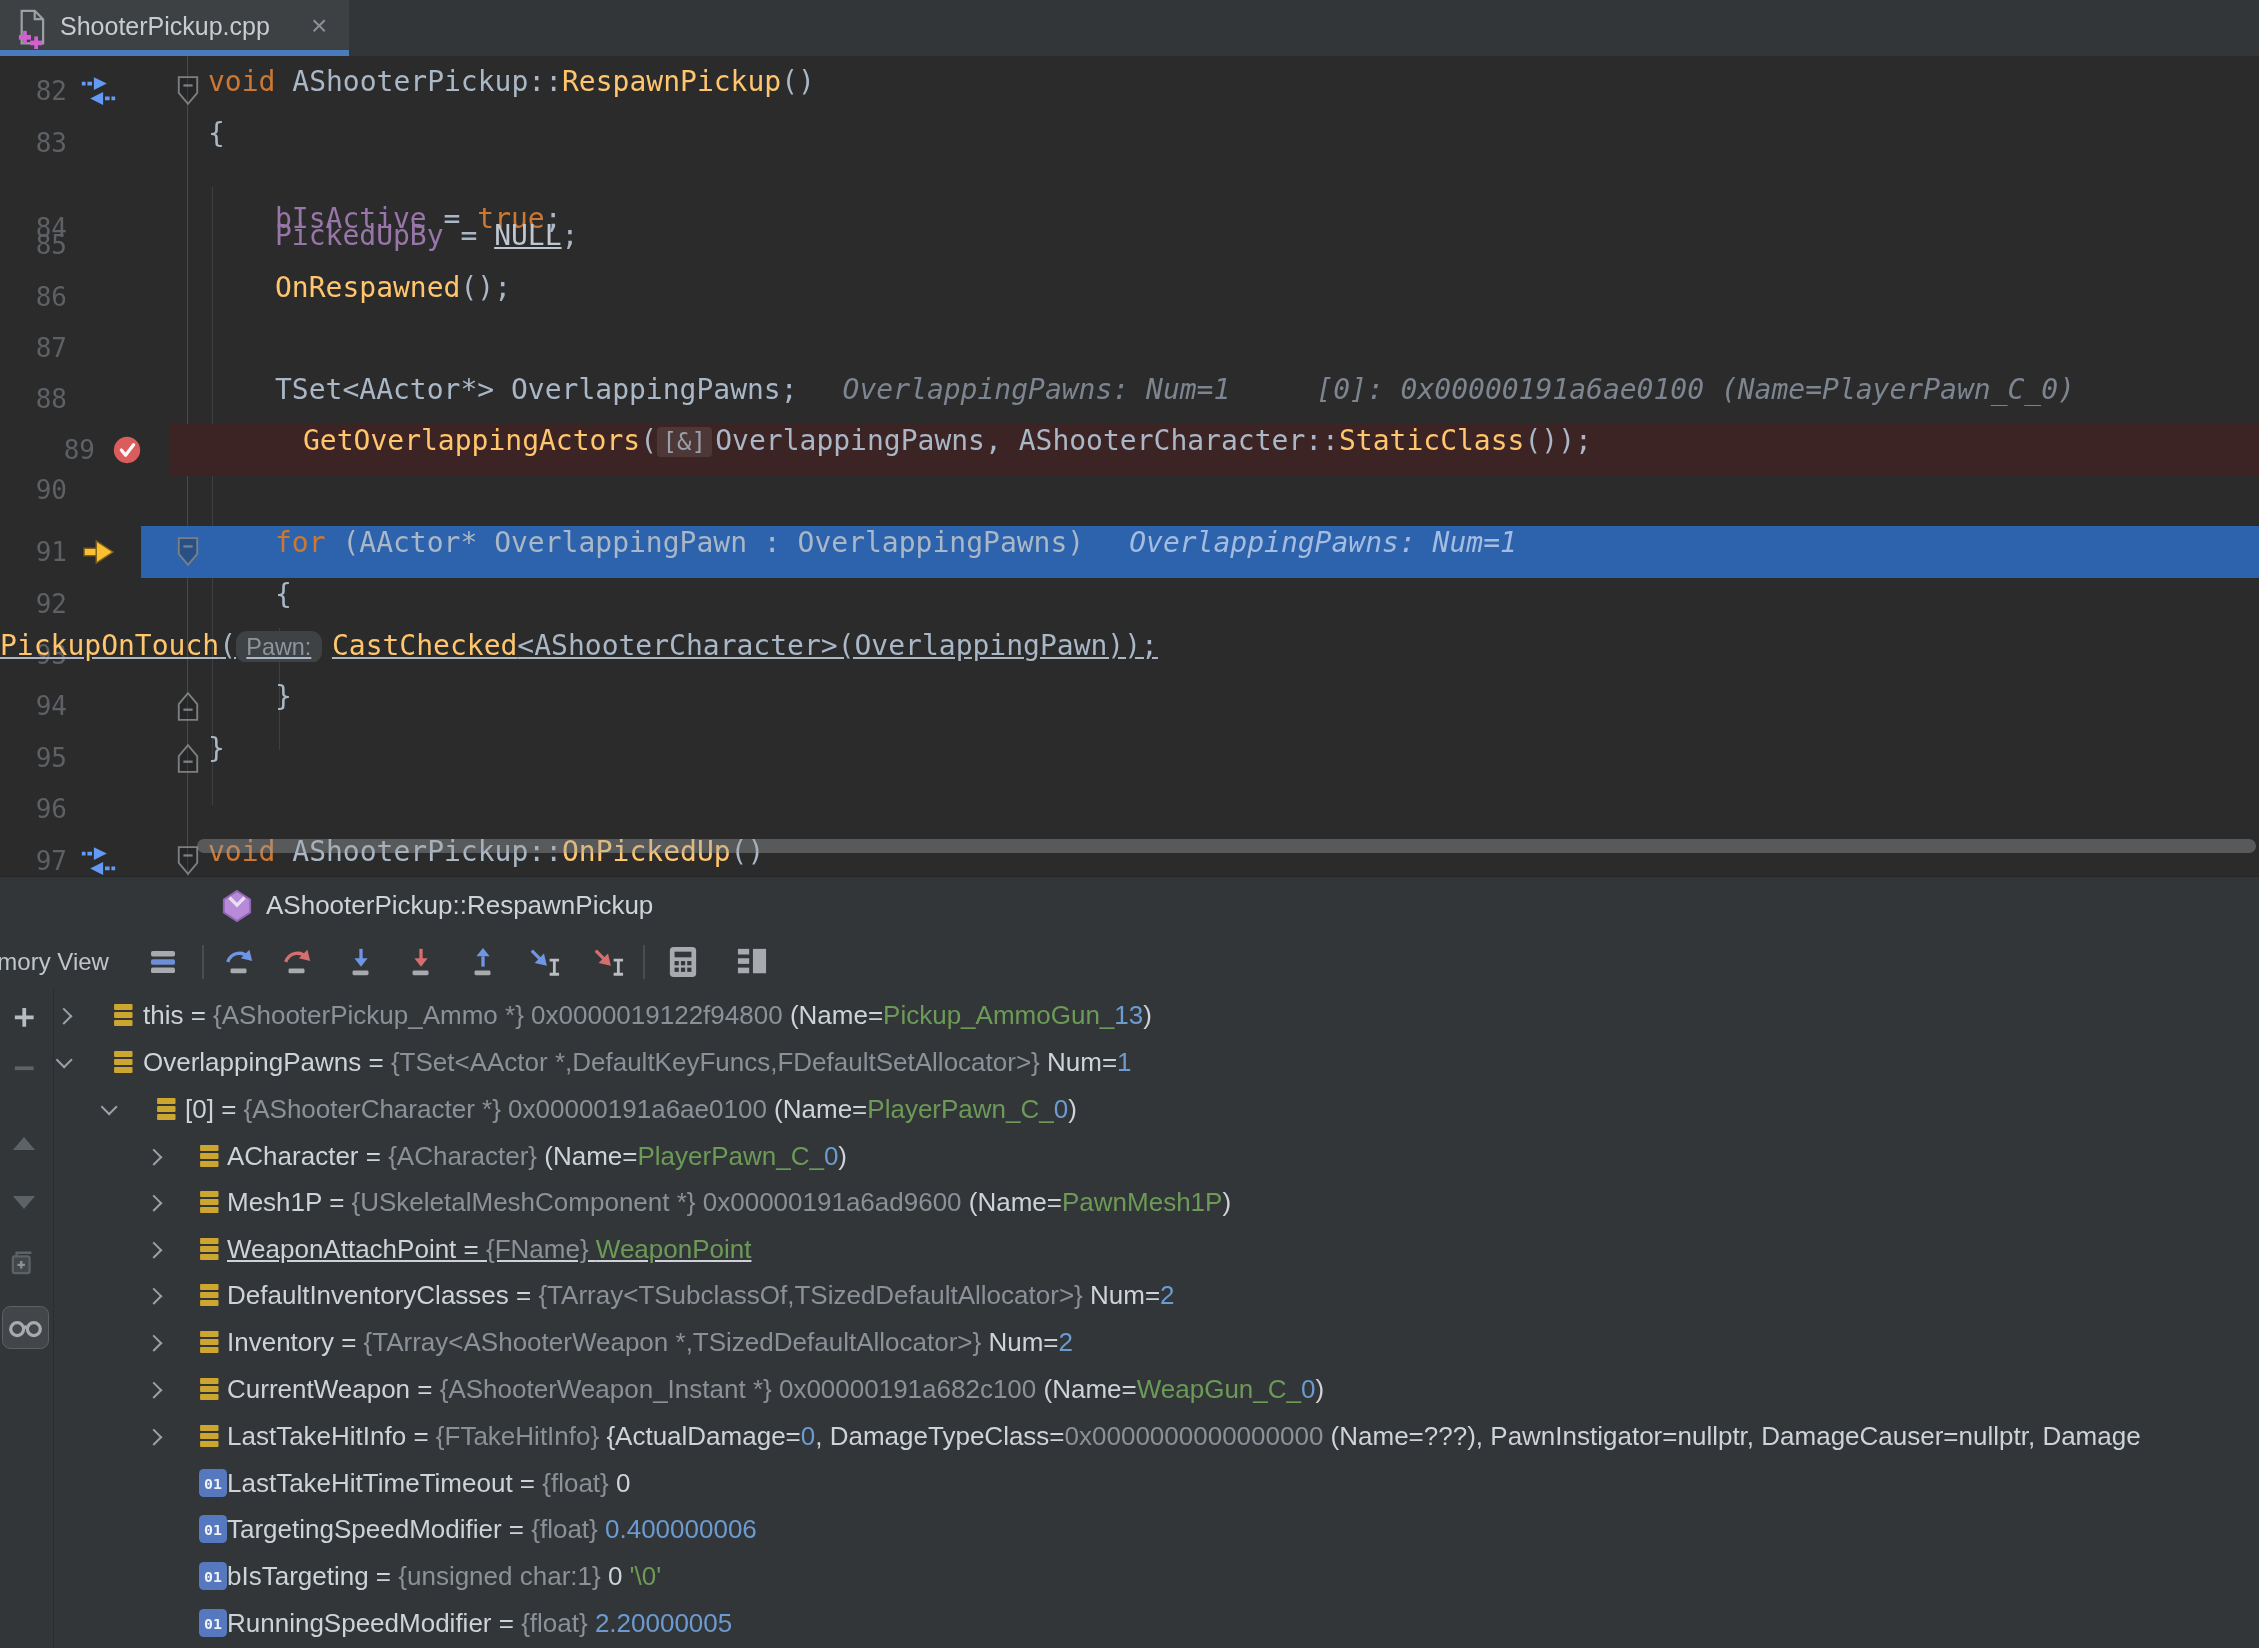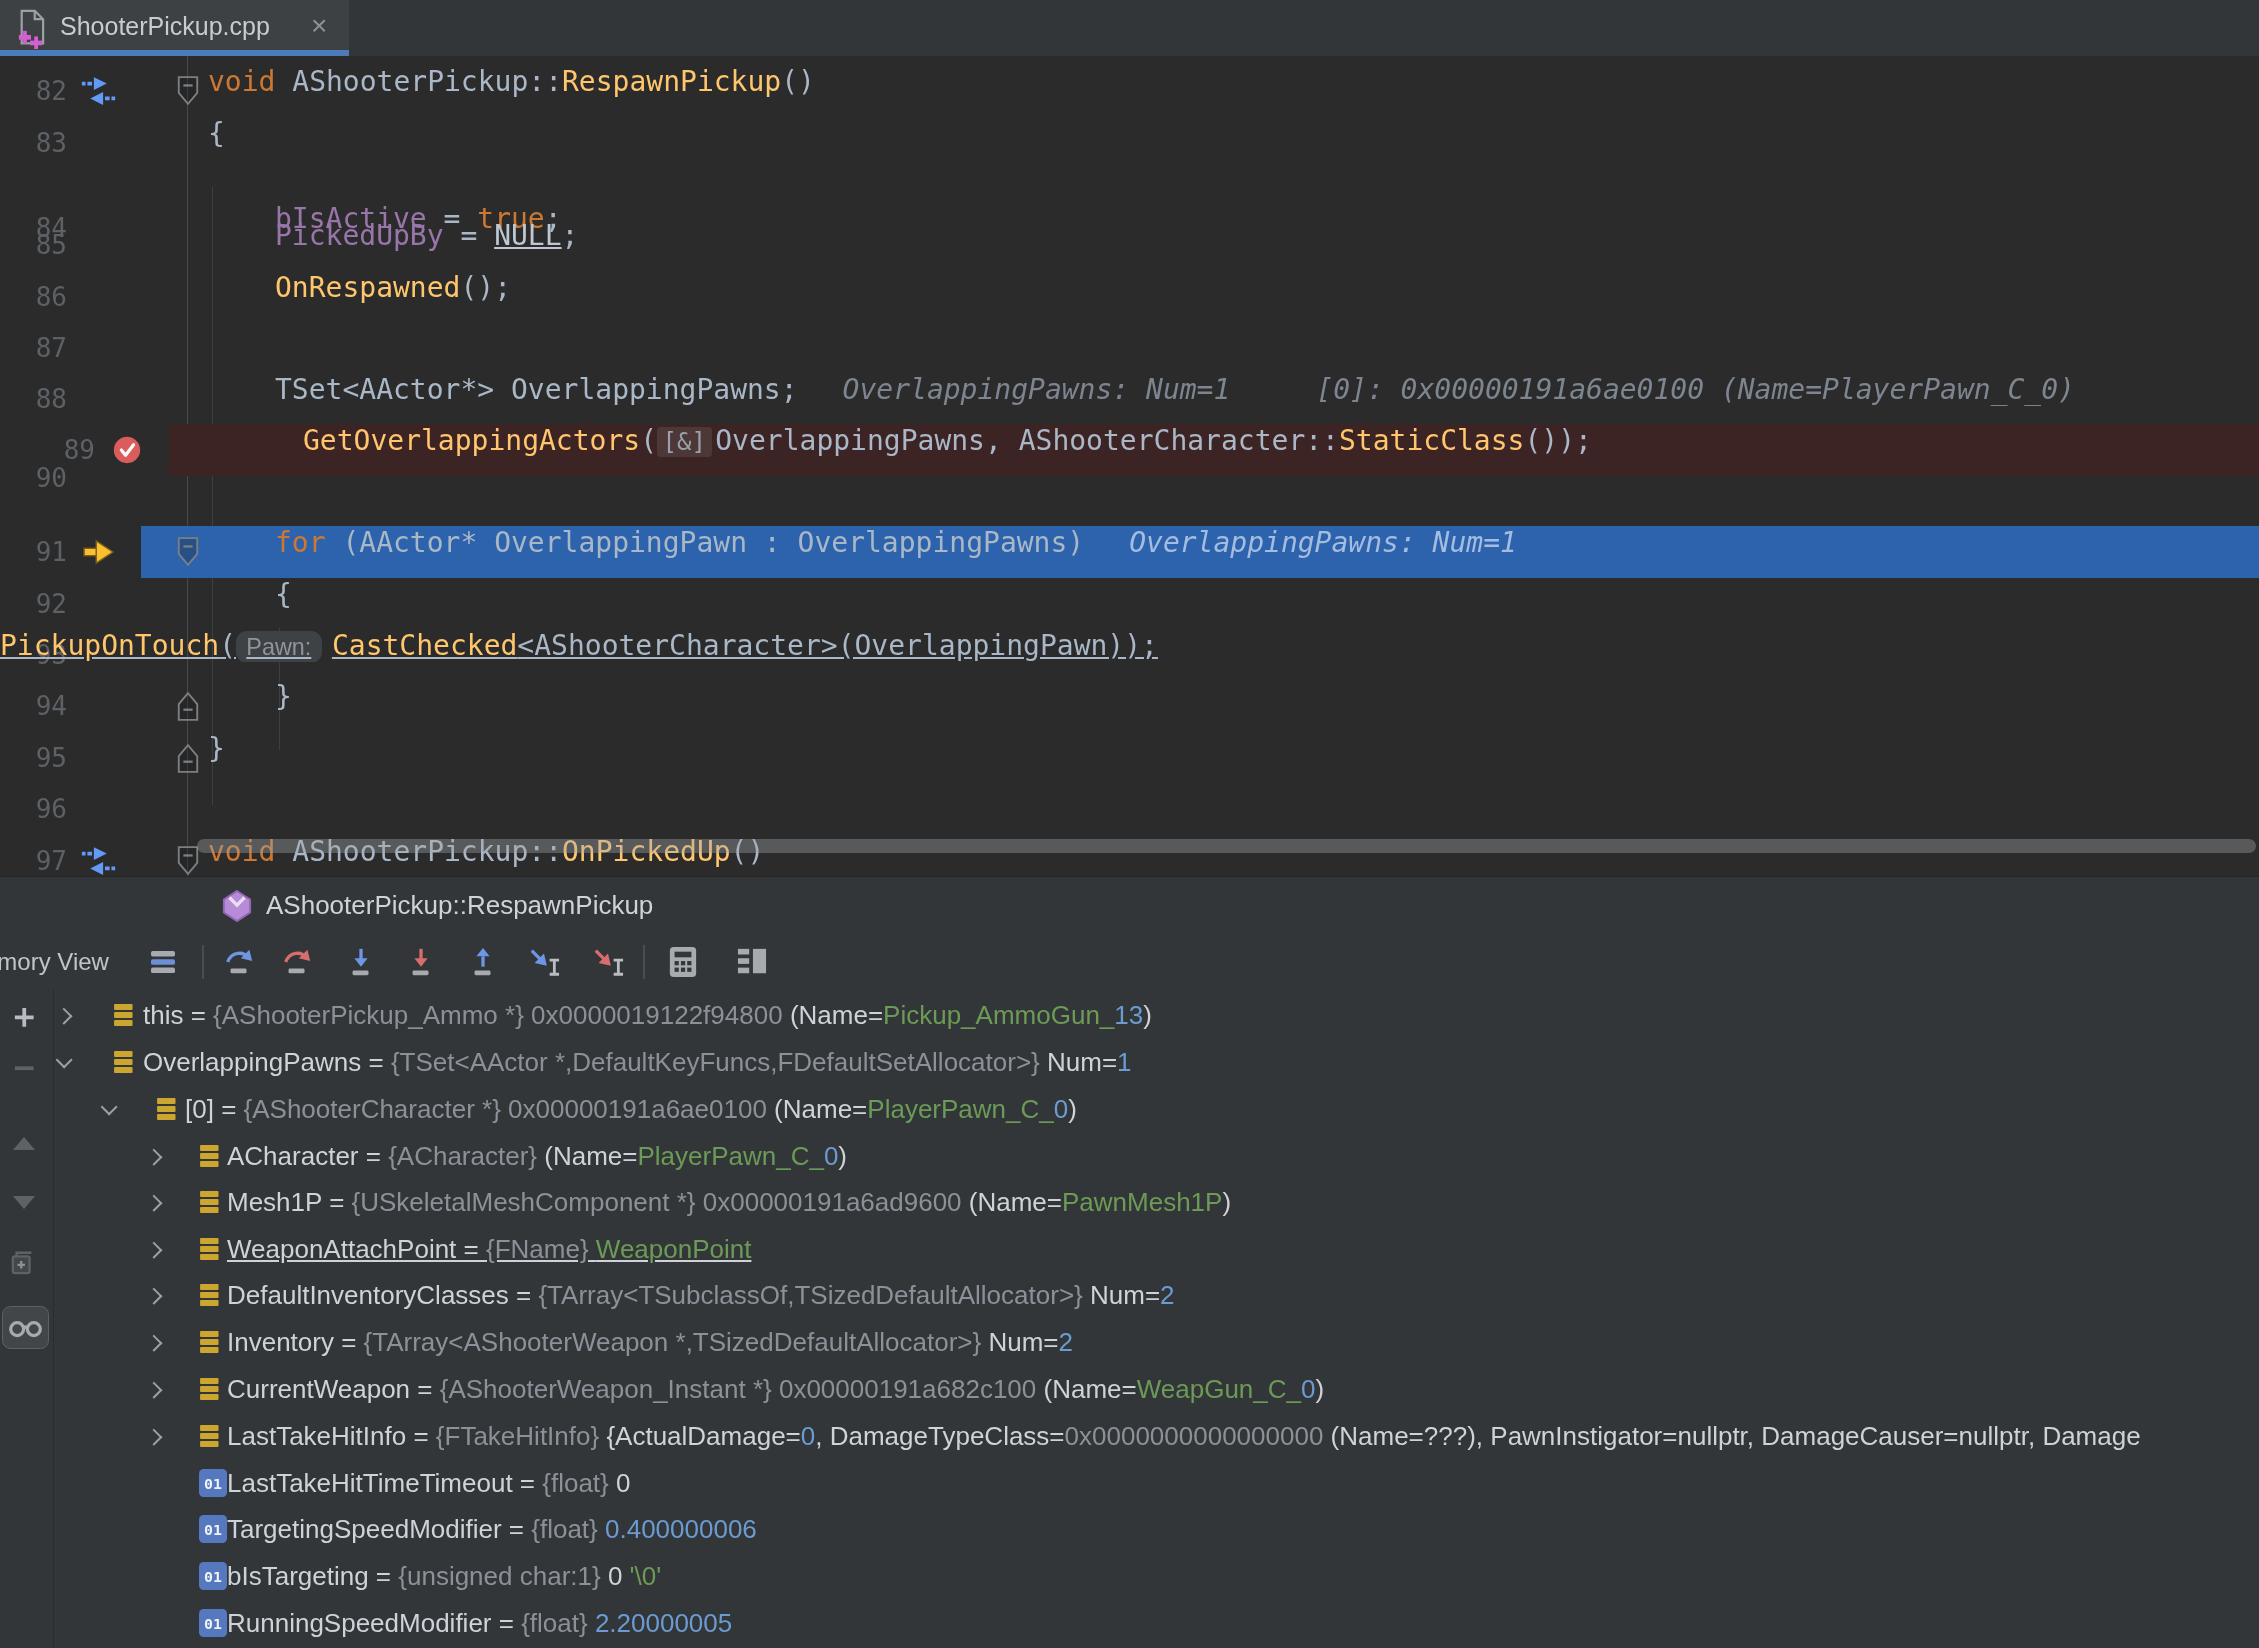--- a/index.html
+++ b/index.html
@@ -143,21 +143,21 @@
         <div class="line bp" style="top: 368px; margin-left: 28px;">
           <span class="lnum">89</span>
           <span class="gicon">
             <svg width="32" height="32" viewBox="0 0 34 34">
               <circle cx="17" cy="17" r="14" fill="#db5c5c"></circle>
               <path d="M11 17 l4.5 5.5 L24 11.5" stroke="#f7f8f8" stroke-width="3.5" fill="none" stroke-linecap="round" stroke-linejoin="round"></path>
             </svg>
           </span>
           <div class="codeline" style="padding-left: 275px;"><span class="s-fn">GetOverlappingActors</span><span class="s-pl">(</span><span class="s-ref">[&amp;]</span><span class="s-pl">OverlappingPawns, AShooterCharacter::</span><span class="s-fni">StaticClass</span><span class="s-pl">());</span></div>
         </div>
-        <div class="line" style="top: 396px; padding-left: 32px;">
+        <div class="line" style="top: 408px; padding-left: 32px;">
           <span class="lnum">90</span>
           <div class="codeline" style="padding-left: 208px;"></div>
         </div>
         <div class="line exec" style="top: 470px;">
           <span class="lnum">91</span>
           <span class="gicon">
             <svg width="34" height="28" viewBox="0 0 36 30">
               <g stroke="#7a5b1e" stroke-width="1.5">
                 <rect x="2" y="11" width="14" height="8" fill="#fbc02d"></rect>
                 <polygon points="15,3 33,15 15,27" fill="#fbc02d"></polygon>

